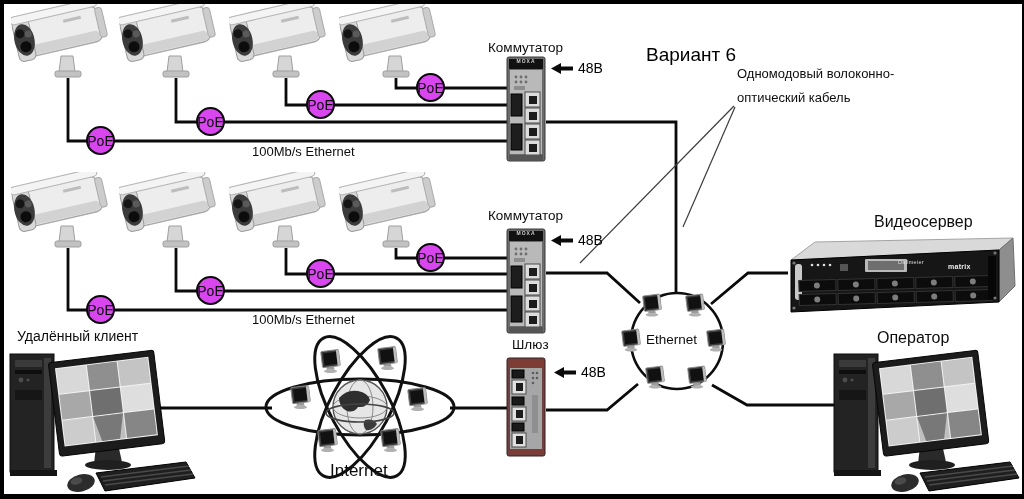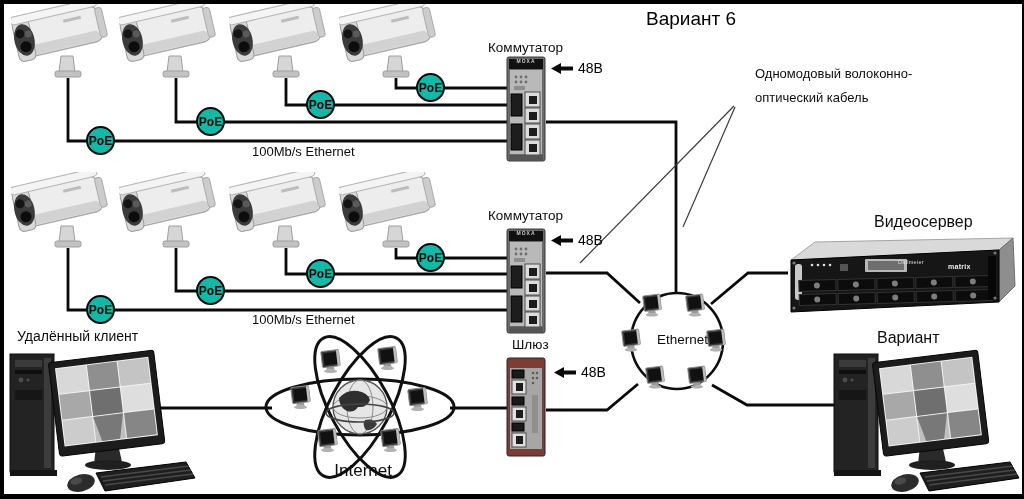--- a/index.html
+++ b/index.html
@@ -6,35 +6,34 @@
   .stage{
     position:relative;width:1024px;height:499px;background:#fff;overflow:hidden;
     box-sizing:border-box;
     border-top:4px solid #000;border-left:4px solid #000;
     border-bottom:5px solid #000;border-right:2px solid #000;
     font-family:"Liberation Sans","DejaVu Sans",sans-serif;color:#111;
   }
   .layer{position:absolute;left:0;top:0;}
   .lbl{position:absolute;white-space:nowrap;font-size:13px;color:#0d0d0d;}
   .lbl.big{font-size:16px;}
-  .title{position:absolute;font-size:19px;color:#000;}
-  .note{position:absolute;font-size:13px;line-height:24px;color:#0d0d0d;margin-left:18px;}
+  .title{position:absolute;font-size:19px;color:#000;margin-top:36px;}
+  .note{position:absolute;font-size:13px;line-height:24px;color:#0d0d0d;}
   .poe{
     position:absolute;width:29px;height:29px;border-radius:50%;
-    border:2.5px solid #0a0a0a;background:#14b8a6;box-sizing:border-box;
-    font-size:12px;display:flex;align-items:center;justify-content:center;
+    border:2.5px solid #0a0a0a;background:#d946ef;box-sizing:border-box;
+    font-size:14px;display:flex;align-items:center;justify-content:center;
     color:#0a0a0a;
-    font-weight:bold;
   }
   .pwr{position:absolute;display:flex;align-items:center;gap:5px;font-size:14px;color:#000;}
   .brand{position:absolute;text-align:center;color:#cfcfcf;letter-spacing:1px;}
   .brand.moxa{width:36px;font-size:5px;font-weight:bold;}
   .brand.srv1{font-size:5.5px;color:#ddd;letter-spacing:.3px;}
   .brand.srv2{font-size:7px;font-weight:bold;color:#eee;letter-spacing:.3px;}
-  .ctr{text-align:right;}
+  .ctr{text-align:left;}
 </style>
 </head>
 <body>
 
 <div class="stage">
 
   <svg class="layer" width="1018" height="490" viewBox="0 0 1018 490">
     <defs>
 
       <symbol id="sym-camera" viewBox="0 0 100 78">
@@ -274,21 +273,21 @@
 
   <div class="note" style="left:733px;top:58px">
     <div>Одномодовый волоконно-</div>
     <div>оптический кабель</div>
   </div>
 
   <div class="lbl" style="left:484px;top:36px;font-size:13.5px">Коммутатор</div>
   <div class="lbl" style="left:484px;top:204px;font-size:13.5px">Коммутатор</div>
   <div class="lbl" style="left:508px;top:333px;font-size:13.5px">Шлюз</div>
   <div class="lbl big" style="left:870px;top:209px">Видеосервер</div>
-  <div class="lbl big" style="left:873px;top:325px">Вариант</div>
+  <div class="lbl big" style="left:873px;top:325px">Оператор</div>
   <div class="lbl" style="left:13px;top:324px;font-size:14px">Удалённый клиент</div>
 
   <div class="lbl" style="left:248px;top:140px">100Mb/s Ethernet</div>
   <div class="lbl" style="left:248px;top:308px">100Mb/s Ethernet</div>
 
   <div class="lbl ctr" style="left:642px;top:328px;width:62px;font-size:13.5px">Ethernet</div>
   <div class="lbl ctr" style="left:326px;top:457px;width:62px;font-size:17px">Internet</div>
 
   <div class="poe" style="left:82px;top:122px">PoE</div>
   <div class="poe" style="left:192px;top:103px">PoE</div>

